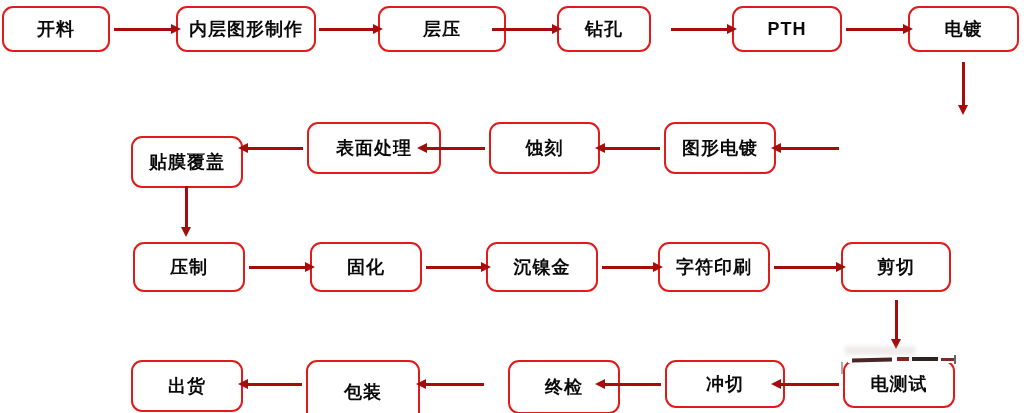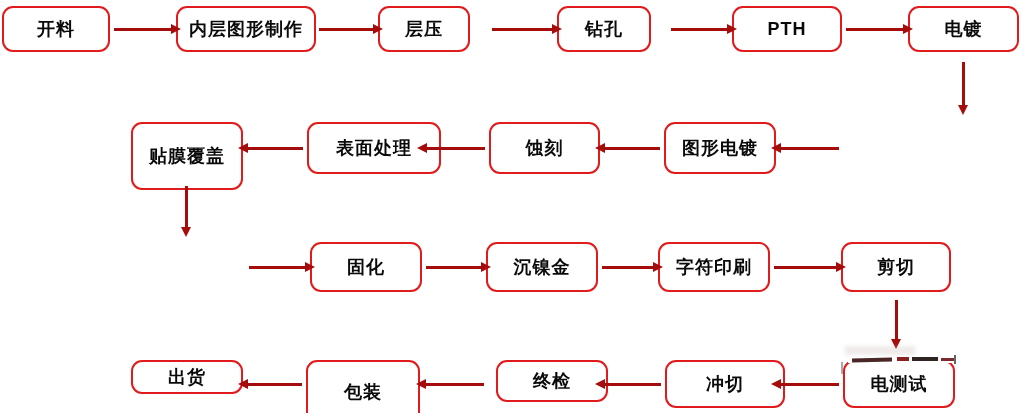--- a/index.html
+++ b/index.html
@@ -50,88 +50,91 @@
 <body>
 
 <div class="canvas">
 
   <div class="node" style="left:2px;top:6px;width:108px;height:46px">
     <span>开料</span>
   </div>
   <div class="node" style="left:176px;top:6px;width:140px;height:46px">
     <span>内层图形制作</span>
   </div>
-  <div class="node" style="left:378px;top:6px;width:92px;height:46px">
+  <div class="node" style="left:378px;top:6px;width:128px;height:46px">
     <span>层压</span>
   </div>
   <div class="node" style="left:557px;top:6px;width:94px;height:46px">
     <span>钻孔</span>
   </div>
   <div class="node" style="left:908px;top:6px;width:111px;height:46px">
     <span>电镀</span>
   </div>
   <div class="node" style="left:732px;top:6px;width:110px;height:46px">
     <span>PTH</span>
   </div>
 
   <div class="ar right" style="left:114px;top:28px;width:58px"></div>
   <div class="ar right" style="left:319px;top:28px;width:55px"></div>
   <div class="ar right" style="left:492px;top:28px;width:61px"></div>
   <div class="ar right" style="left:671px;top:28px;width:57px"></div>
   <div class="ar right" style="left:846px;top:28px;width:58px"></div>
 
   <div class="ar-v" style="left:962px;top:62px;height:44px"></div>
 
-  <div class="node" style="left:131px;top:122px;width:112px;height:68px">
+  <div class="node" style="left:131px;top:136px;width:112px;height:52px">
     <span>贴膜覆盖</span>
   </div>
   <div class="node" style="left:307px;top:122px;width:134px;height:52px">
     <span>表面处理</span>
   </div>
   <div class="node" style="left:489px;top:122px;width:111px;height:52px">
     <span>蚀刻</span>
   </div>
   <div class="node" style="left:664px;top:122px;width:112px;height:52px">
     <span>图形电镀</span>
   </div>
 
   <div class="ar left" style="left:780px;top:147px;width:59px"></div>
   <div class="ar left" style="left:604px;top:147px;width:56px"></div>
   <div class="ar left" style="left:426px;top:147px;width:59px"></div>
   <div class="ar left" style="left:247px;top:147px;width:56px"></div>
 
   <div class="ar-v" style="left:185px;top:186px;height:42px"></div>
 
+  <div class="node" style="left:133px;top:242px;width:112px;height:50px">
+    <span>压制</span>
+  </div>
   <div class="node" style="left:310px;top:242px;width:112px;height:50px">
     <span>固化</span>
   </div>
   <div class="node" style="left:486px;top:242px;width:112px;height:50px">
     <span>沉镍金</span>
   </div>
   <div class="node" style="left:658px;top:242px;width:112px;height:50px">
     <span>字符印刷</span>
   </div>
   <div class="node" style="left:841px;top:242px;width:110px;height:50px">
     <span>剪切</span>
   </div>
 
   <div class="ar right" style="left:249px;top:266px;width:57px"></div>
   <div class="ar right" style="left:426px;top:266px;width:56px"></div>
   <div class="ar right" style="left:602px;top:266px;width:52px"></div>
   <div class="ar right" style="left:774px;top:266px;width:63px"></div>
 
   <div class="ar-v" style="left:895px;top:300px;height:40px"></div>
 
-  <div class="node" style="left:131px;top:360px;width:112px;height:34px">
+  <div class="node" style="left:131px;top:360px;width:112px;height:52px">
     <span>出货</span>
   </div>
   <div class="node" style="left:306px;top:360px;width:114px;height:64px">
     <span>包装</span>
   </div>
-  <div class="node" style="left:496px;top:360px;width:112px;height:42px">
+  <div class="node" style="left:508px;top:360px;width:112px;height:54px">
     <span>终检</span>
   </div>
   <div class="node" style="left:665px;top:360px;width:120px;height:48px">
     <span>冲切</span>
   </div>
   <div class="node" style="left:843px;top:360px;width:112px;height:48px">
     <span>电测试</span>
   </div>
 
   <div class="ar left" style="left:780px;top:383px;width:59px"></div>

